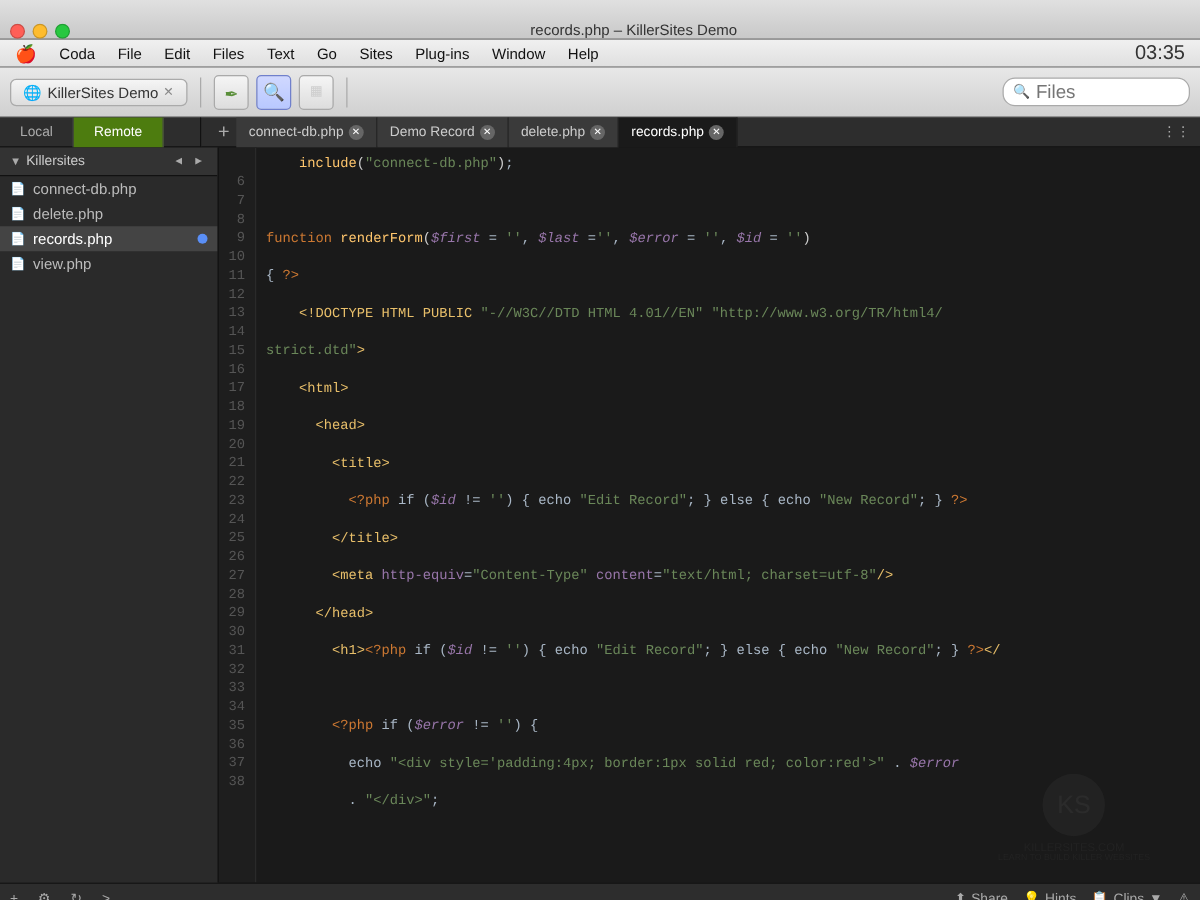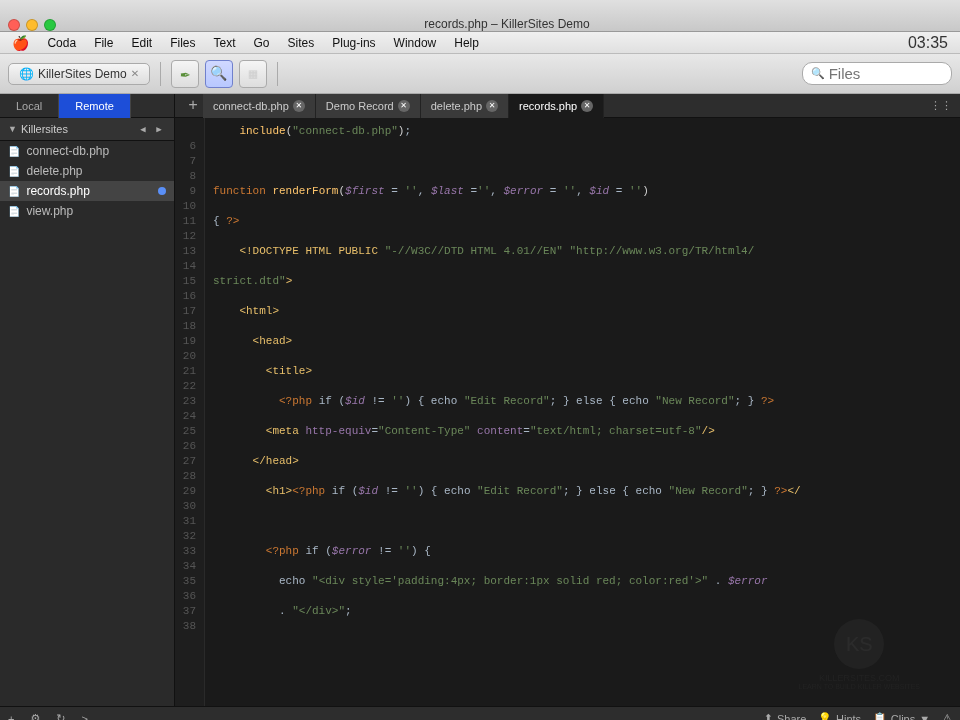--- a/index.html
+++ b/index.html
@@ -154,21 +154,21 @@
       height: calc(720px - 22px - 22px - 40px - 24px - 24px);
     }
     .sidebar-tab {
       padding: 0 16px;
       height: 24px;
       display: flex; align-items: center;
       font-size: 11px; font-family: sans-serif;
       color: #aaa; cursor: pointer;
       border-right: 1px solid #444;
     }
-    .sidebar-tab.active { color: #fff; background: #1d4ed8; }
+    .sidebar-tab.active { color: #fff; background: #4d7c0f; }
 
     
     .sidebar {
       width: 175px;
       background: #2a2a2a;
       border-right: 1px solid #111;
       display: flex;
       flex-direction: column;
       overflow: hidden;
     }
@@ -322,21 +322,21 @@
   </div>
   <div class="toolbar-separator"></div>
   <div class="search-box">
     <span style="color:#aaa; font-size:11px;">🔍</span>
     <input type="text" placeholder="Files" style="">
   </div>
 </div>
 
 <div style="display:flex; height:24px;">
 
-  <div style="width:175px; display:flex; align-items:stretch; background:#2d2d2d; border-bottom:1px solid #111; border-right:1px solid #111;">
+  <div style="width:161px; display:flex; align-items:stretch; background:#2d2d2d; border-bottom:1px solid #111; border-right:1px solid #111;">
     <div class="sidebar-tab">Local</div>
     <div class="sidebar-tab active">Remote</div>
   </div>
 
   <div class="tab-bar" style="flex:1;">
     <div class="tab-add">+</div>
     <div class="tab">
       <span>connect-db.php</span>
       <span class="tab-close">✕</span>
     </div>
@@ -429,20 +429,21 @@
       <div class="code-content"><div class="code-line"><span class="plain">    </span><span class="fn">include</span><span class="paren">(</span><span class="str">"connect-db.php"</span><span class="paren">)</span><span class="plain">;</span></div>
 <div class="code-line">&nbsp;</div>
 <div class="code-line"><span class="kw">function </span><span class="fn">renderForm</span><span class="paren">(</span><span class="var">$first</span><span class="plain"> = </span><span class="str">''</span><span class="plain">, </span><span class="var">$last</span><span class="plain"> =</span><span class="str">''</span><span class="plain">, </span><span class="var">$error</span><span class="plain"> = </span><span class="str">''</span><span class="plain">, </span><span class="var">$id</span><span class="plain"> = </span><span class="str">''</span><span class="paren">)</span></div>
 <div class="code-line"><span class="plain">{ </span><span class="php-tag">?&gt;</span></div>
 <div class="code-line"><span class="plain">    </span><span class="tag">&lt;!DOCTYPE HTML PUBLIC </span><span class="str">"-//W3C//DTD HTML 4.01//EN"</span><span class="str"> "http://www.w3.org/TR/html4/</span></div>
 <div class="code-line"><span class="str">strict.dtd"</span><span class="tag">&gt;</span></div>
 <div class="code-line"><span class="plain">    </span><span class="tag">&lt;html&gt;</span></div>
 <div class="code-line"><span class="plain">      </span><span class="tag">&lt;head&gt;</span></div>
 <div class="code-line"><span class="plain">        </span><span class="tag">&lt;title&gt;</span></div>
 <div class="code-line"><span class="plain">          </span><span class="php-tag">&lt;?php</span><span class="plain"> if (</span><span class="var">$id</span><span class="plain"> != </span><span class="str">''</span><span class="plain">) { echo </span><span class="str">"Edit Record"</span><span class="plain">; } else { echo </span><span class="str">"New Record"</span><span class="plain">; } </span><span class="php-tag">?&gt;</span></div>
+<div class="code-line"><span class="plain">        </span><span class="tag">&lt;/title&gt;</span></div>
 <div class="code-line"><span class="plain">        </span><span class="tag">&lt;meta </span><span class="attr">http-equiv</span><span class="plain">=</span><span class="str">"Content-Type"</span><span class="plain"> </span><span class="attr">content</span><span class="plain">=</span><span class="str">"text/html; charset=utf-8"</span><span class="tag">/&gt;</span></div>
 <div class="code-line"><span class="plain">      </span><span class="tag">&lt;/head&gt;</span></div>
 <div class="code-line"><span class="plain">        </span><span class="tag">&lt;h1&gt;</span><span class="php-tag">&lt;?php</span><span class="plain"> if (</span><span class="var">$id</span><span class="plain"> != </span><span class="str">''</span><span class="plain">) { echo </span><span class="str">"Edit Record"</span><span class="plain">; } else { echo </span><span class="str">"New Record"</span><span class="plain">; } </span><span class="php-tag">?&gt;</span><span class="tag">&lt;/</span></div>
 <div class="code-line">&nbsp;</div>
 <div class="code-line"><span class="plain">        </span><span class="php-tag">&lt;?php</span><span class="plain"> if (</span><span class="var">$error</span><span class="plain"> != </span><span class="str">''</span><span class="plain">) {</span></div>
 <div class="code-line"><span class="plain">          echo </span><span class="str">"&lt;div style='padding:4px; border:1px solid red; color:red'&gt;"</span><span class="plain"> . </span><span class="var">$error</span></div>
 <div class="code-line"><span class="plain">          . </span><span class="str">"&lt;/div&gt;"</span><span class="plain">;</span></div>
 
 
 

